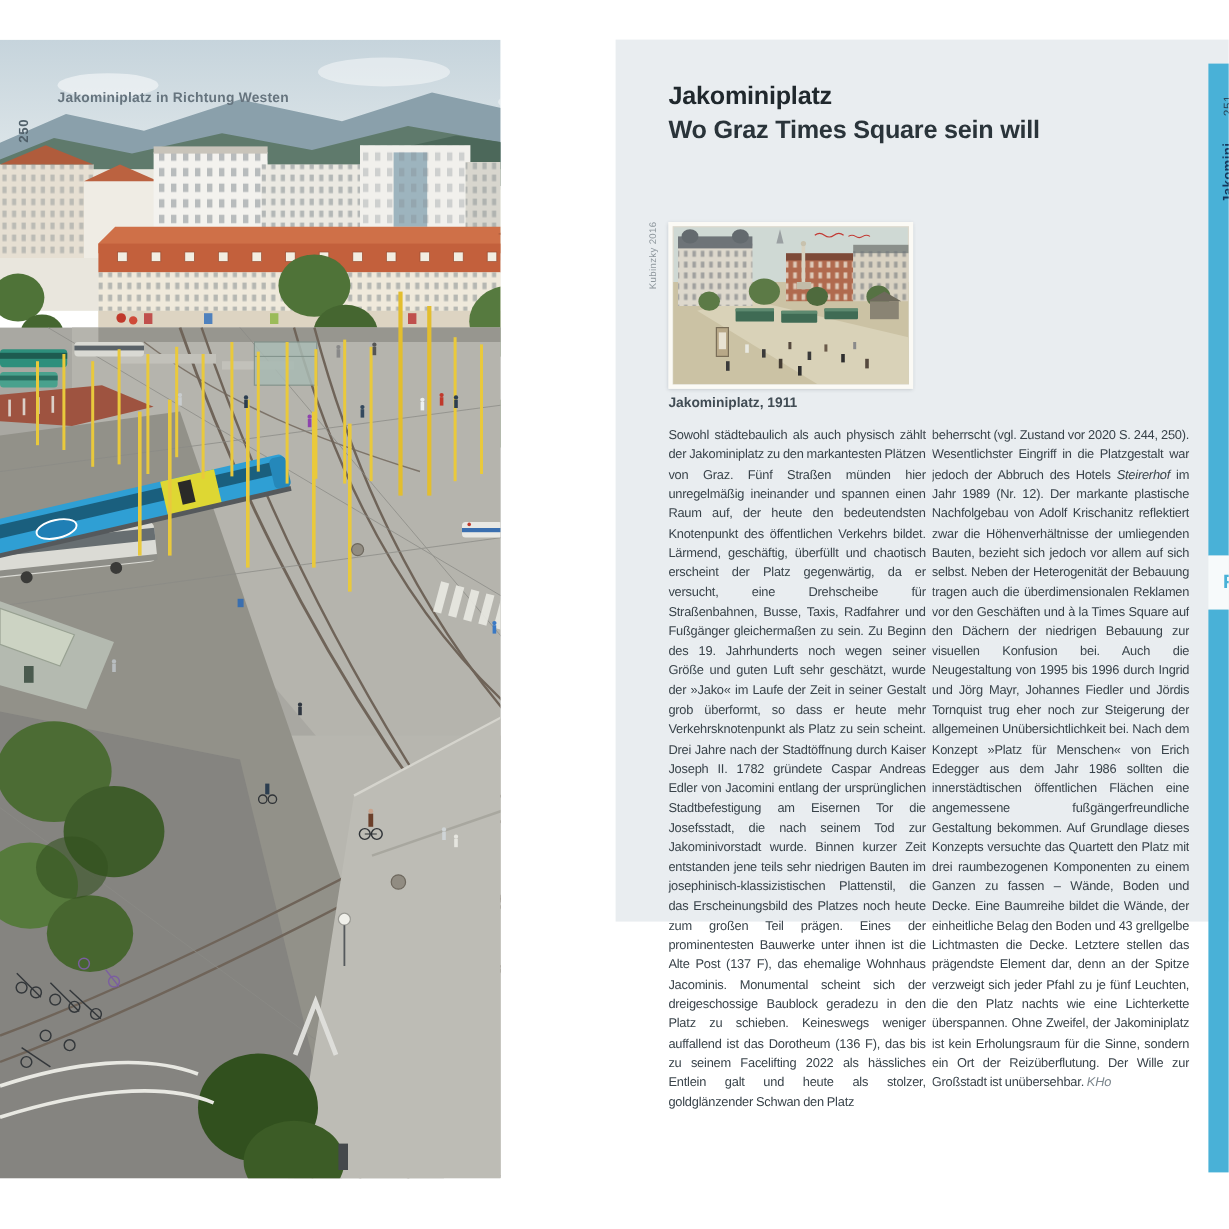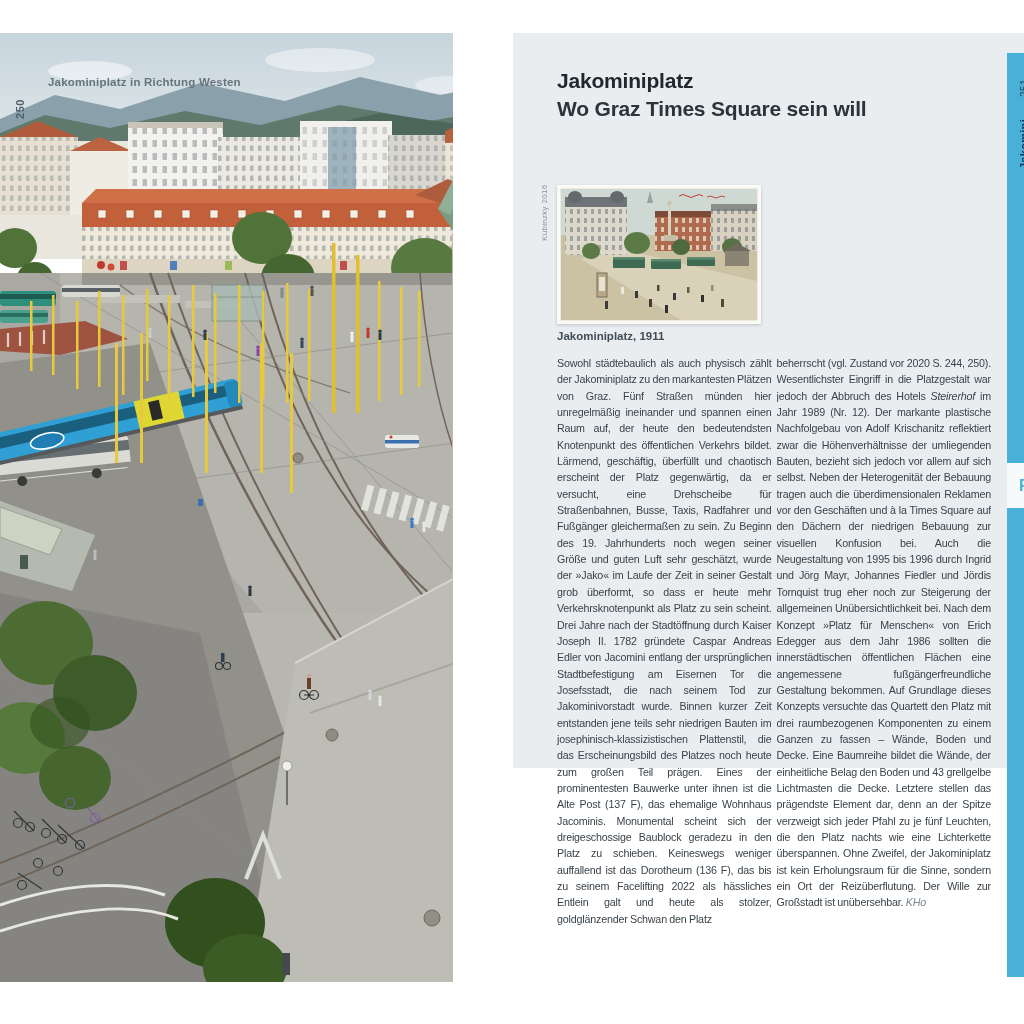--- a/index.html
+++ b/index.html
@@ -1,19 +1,19 @@
 <!DOCTYPE html>
 <html lang="de"><head>
 <meta charset="utf-8">
 <style>
   html,body{margin:0;padding:0;background:#ffffff;}
   .stage{position:relative;width:1024px;height:1024px;background:#ffffff;overflow:hidden;
          font-family:"Liberation Sans",sans-serif;}
   
-  .photo-page{position:absolute;left:0;top:33px;width:453px;height:949px;overflow:hidden;}
+  .photo-page{position:absolute;left:0;top:33px;width:417px;height:949px;overflow:hidden;}
   .photo-page svg{display:block;width:513px;height:949px;}
   .folio-left{position:absolute;left:-12px;top:70px;width:64px;text-align:center;
       transform:rotate(-90deg);font-size:11px;font-weight:bold;color:#50606a;letter-spacing:.5px;}
   .photo-header{position:absolute;left:48px;top:43px;font-size:11.5px;font-weight:bold;
       color:#66747e;letter-spacing:.2px;}
   
   .right-page{position:absolute;left:513px;top:33px;width:511px;height:735px;background:#e9edf0;padding-left:17px;}
   .rp-title{position:absolute;left:44px;top:36px;font-size:21px;font-weight:bold;color:#20282d;
       letter-spacing:-.2px;}
   .rp-subtitle{position:absolute;left:44px;top:64px;font-size:21px;font-weight:bold;color:#2a343a;

